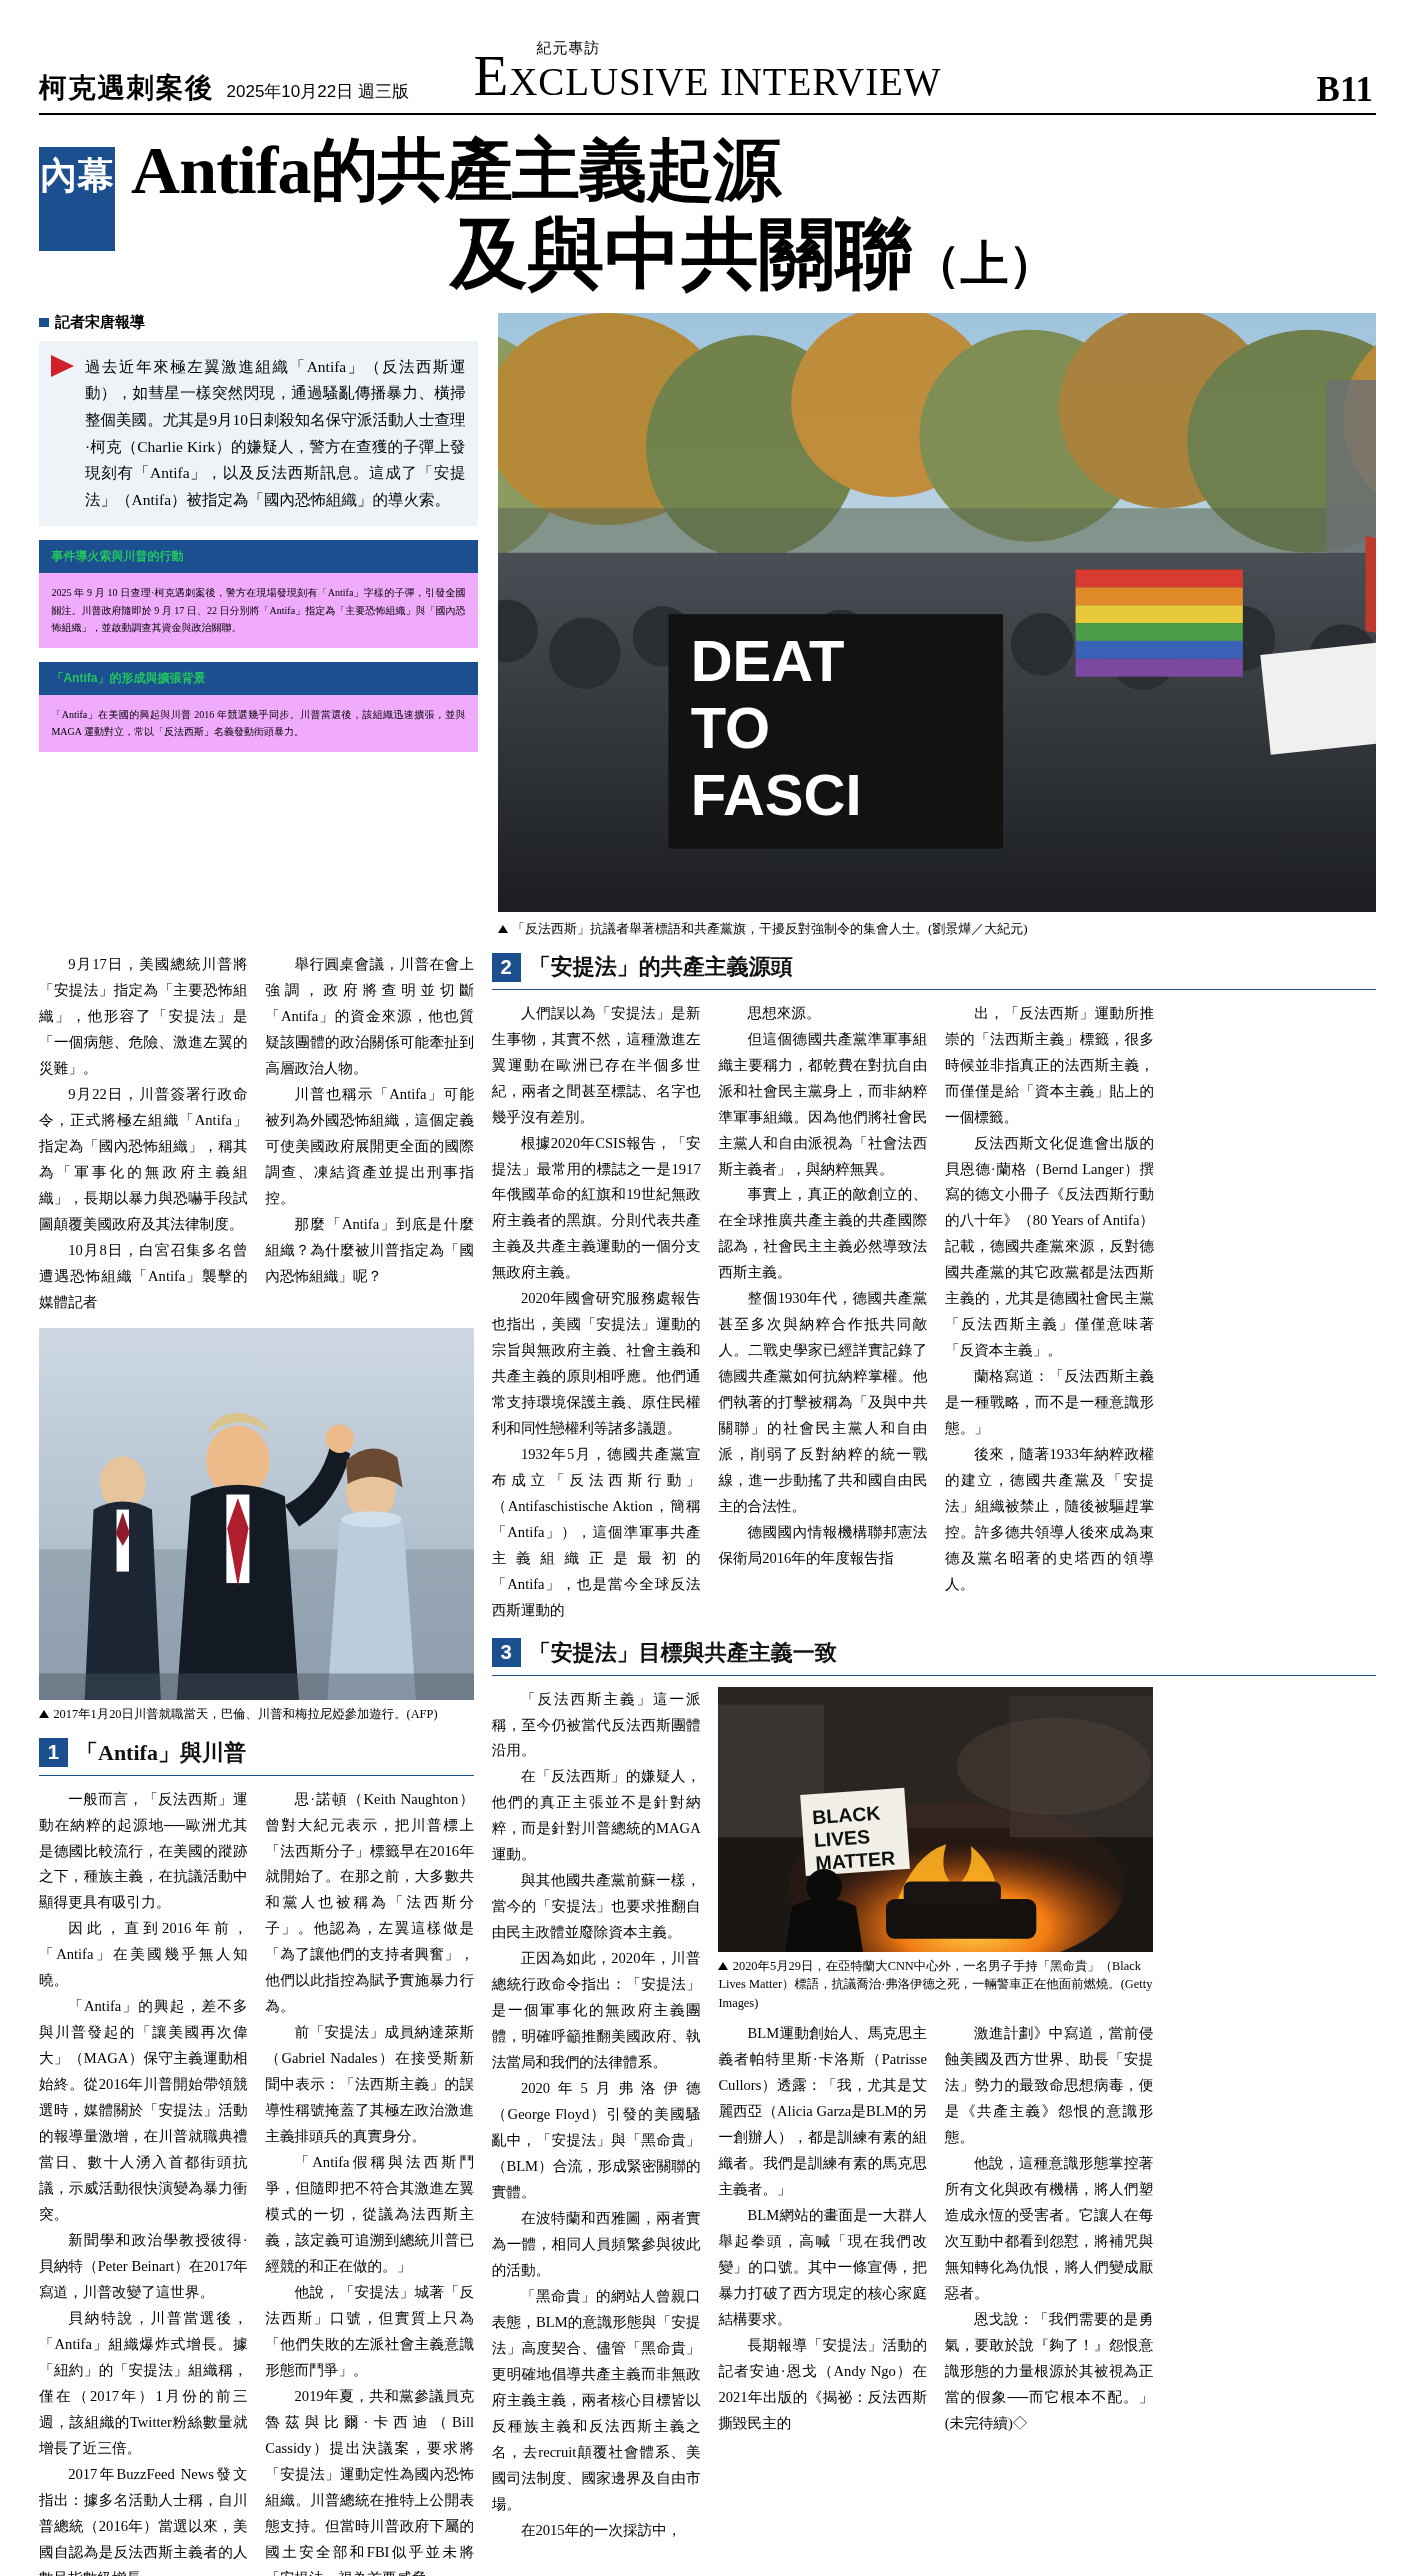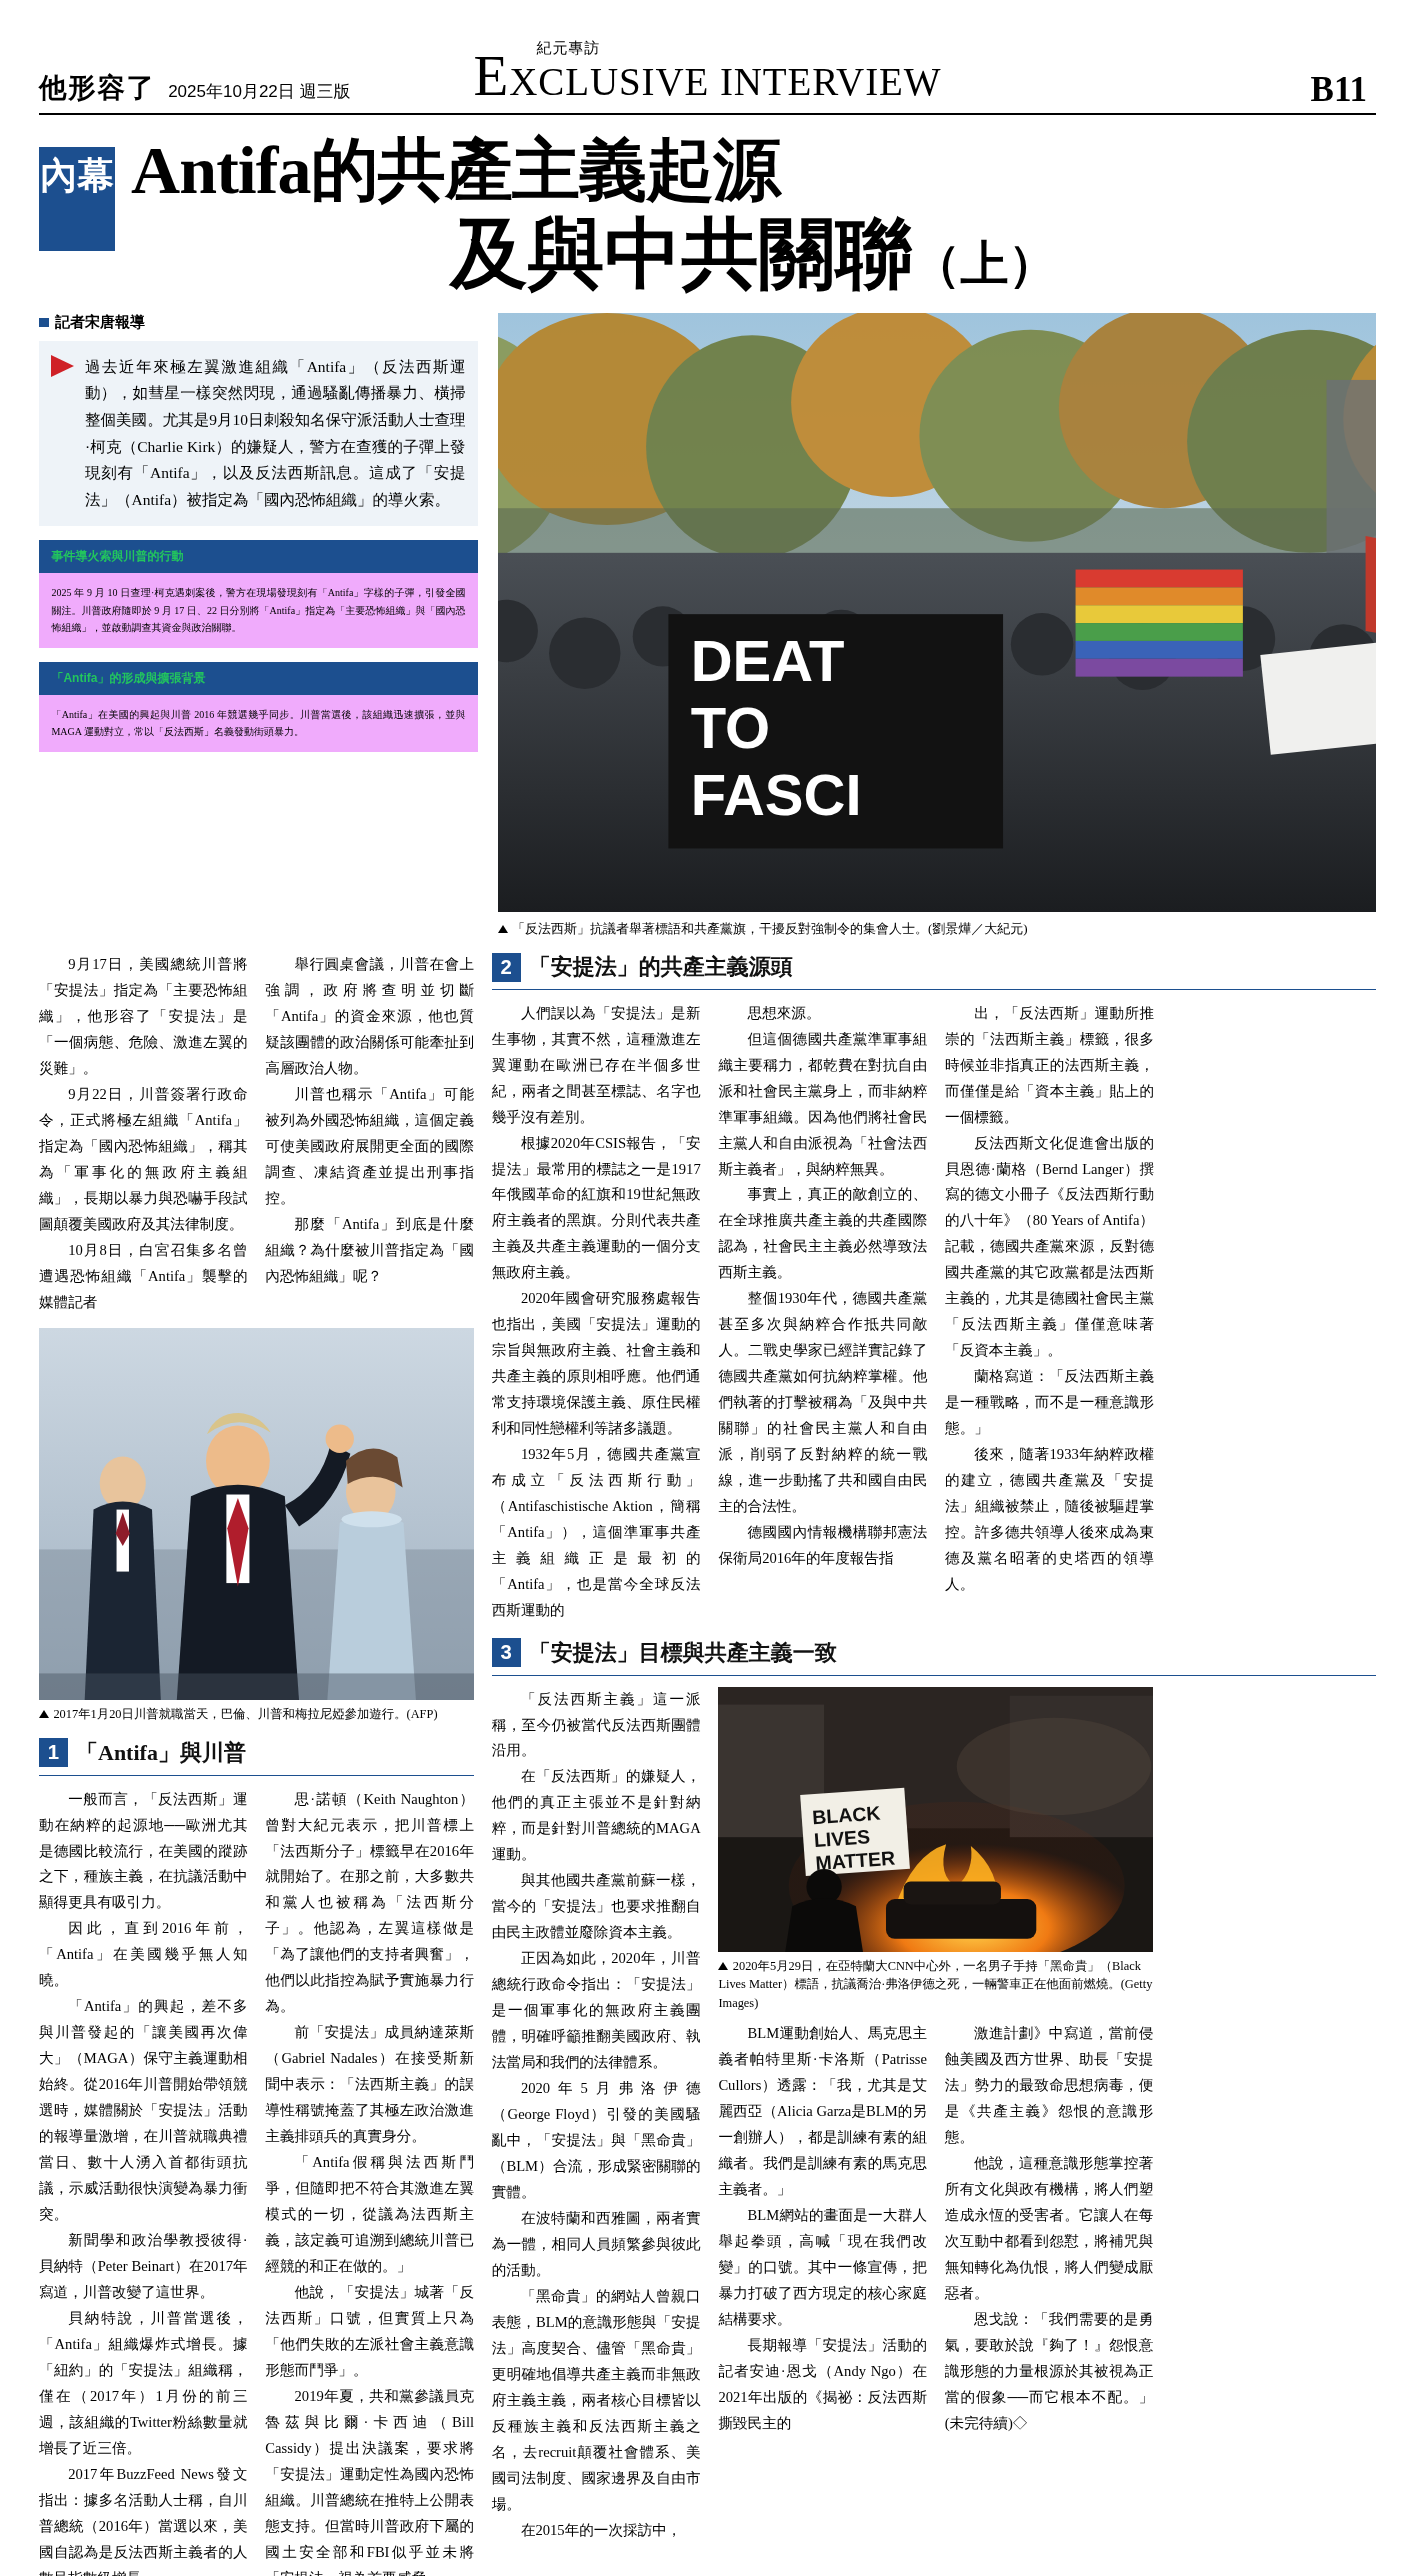--- a/index.html
+++ b/index.html
@@ -60,21 +60,21 @@
   }
   .ex-title {
     font-size: 39px;
     font-family: "Liberation Serif", serif;
     letter-spacing: 0.9px;
     font-weight: normal;
   }
   .ex-title .big-e { font-size: 57px; }
   .masthead-right {
     position: absolute;
-    right: 9px;
+    right: 3px;
     bottom: 3.5px;
     font-size: 35px;
     font-weight: bold;
     font-family: "Liberation Serif", serif;
   }
   
   .headline-block {
     display: flex;
     align-items: flex-start;
     margin-top: 19.5px;
@@ -232,21 +232,21 @@
   .trump-photo { height: 372px; background: linear-gradient(#b9c6d4, #8fa2b4); }
   .blm-photo { height: 265px; }
 </style>
 </head>
 <body>
 
 <div class="page">
 
   <div class="masthead">
     <div class="masthead-left">
-      <span class="paper-name">他形容了</span>
+      <span class="paper-name">柯克遇刺案後</span>
       <span class="paper-date">2025年10月22日 週三版</span>
     </div>
     <div class="masthead-center">
       <div class="ex-sub">紀元專訪</div>
       <div class="ex-title"><span class="big-e">E</span><span>XCLUSIVE INTERVIEW</span></div>
     </div>
     <div class="masthead-right">B11</div>
   </div>
 
   <div class="headline-block">

